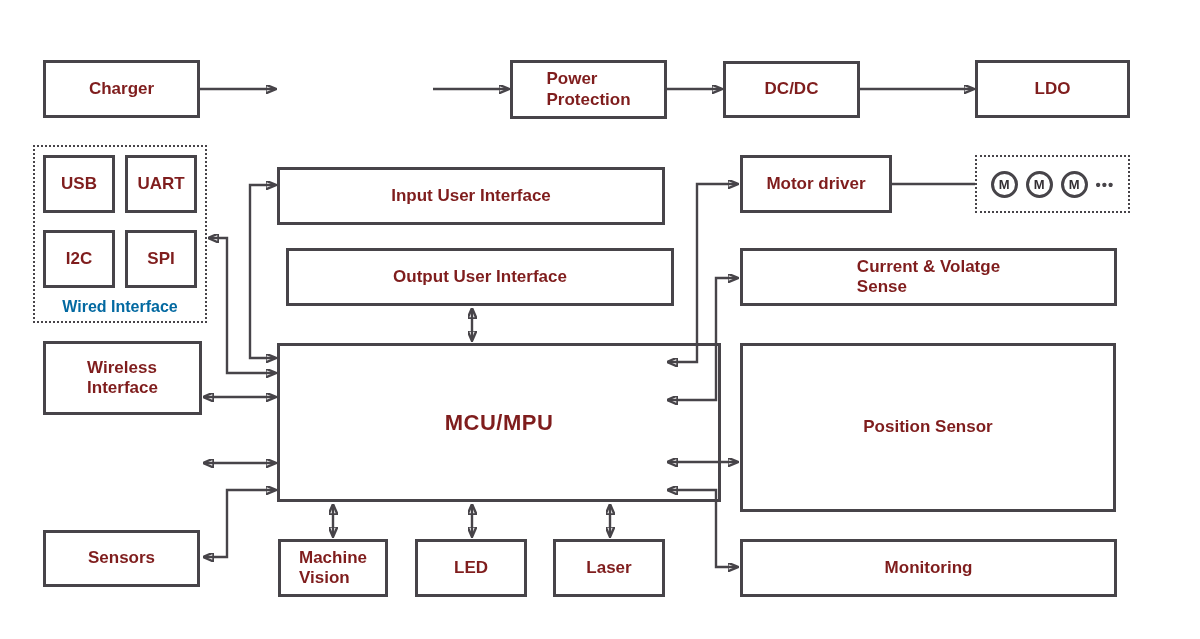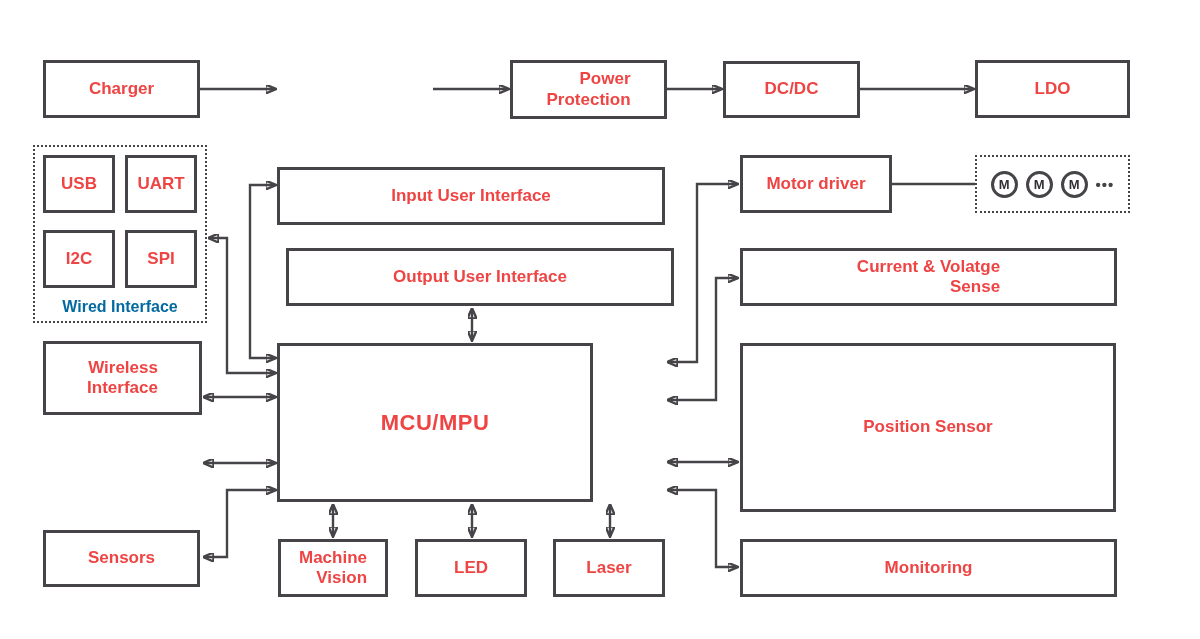--- a/index.html
+++ b/index.html
@@ -2,23 +2,23 @@
 <html><head>
 <meta charset="utf-8">
 <style>
   html,body{margin:0;padding:0;background:#ffffff;}
   .stage{
     position:relative;width:1200px;height:639px;background:#ffffff;
     font-family:"Liberation Sans","DejaVu Sans",sans-serif;overflow:hidden;
   }
   .box{
     position:absolute;box-sizing:border-box;background:#ffffff;
-    border:3px solid #474449;color:#ef4444;
+    border:3px solid #474449;color:#7f1d1d;
     display:flex;align-items:center;justify-content:center;
-    text-align:right;font-weight:bold;font-size:17px;line-height:1.18;
+    text-align:left;font-weight:bold;font-size:17px;line-height:1.18;
     white-space:pre-line;
   }
   .dotted{
     position:absolute;box-sizing:border-box;
     border:2px dotted #474449;background:#ffffff;
   }
   .group-label{
     position:absolute;text-align:center;font-weight:bold;font-size:16px;
     color:#0369a1;
   }
@@ -52,21 +52,21 @@
   <div class="box" style="left:43px;top:230px;width:72px;height:58px">I2C</div>
   <div class="box" style="left:125px;top:230px;width:72px;height:58px">SPI</div>
   <div class="group-label" style="left:33px;top:298px;width:174px">Wired Interface</div>
 
   <div class="box" style="left:43px;top:341px;width:159px;height:74px">Wireless
 Interface</div>
   <div class="box" style="left:43px;top:530px;width:157px;height:57px">Sensors</div>
 
   <div class="box" style="left:277px;top:167px;width:388px;height:58px">Input User Interface</div>
   <div class="box" style="left:286px;top:248px;width:388px;height:58px">Output User Interface</div>
-  <div class="box mcu-label" style="left:277px;top:343px;width:316px;height:159px">MCU/MPU</div>
+  <div class="box mcu-label" style="left:277px;top:343px;width:444px;height:159px">MCU/MPU</div>
   <div class="box" style="left:278px;top:539px;width:110px;height:58px">Machine
 Vision</div>
   <div class="box" style="left:415px;top:539px;width:112px;height:58px">LED</div>
   <div class="box" style="left:553px;top:539px;width:112px;height:58px">Laser</div>
 
   <div class="box" style="left:740px;top:155px;width:152px;height:58px">Motor driver</div>
   <div class="dotted motors" style="left:975px;top:155px;width:155px;height:58px">
     <span class="m-circle">M</span>
     <span class="m-circle">M</span>
     <span class="m-circle">M</span>

